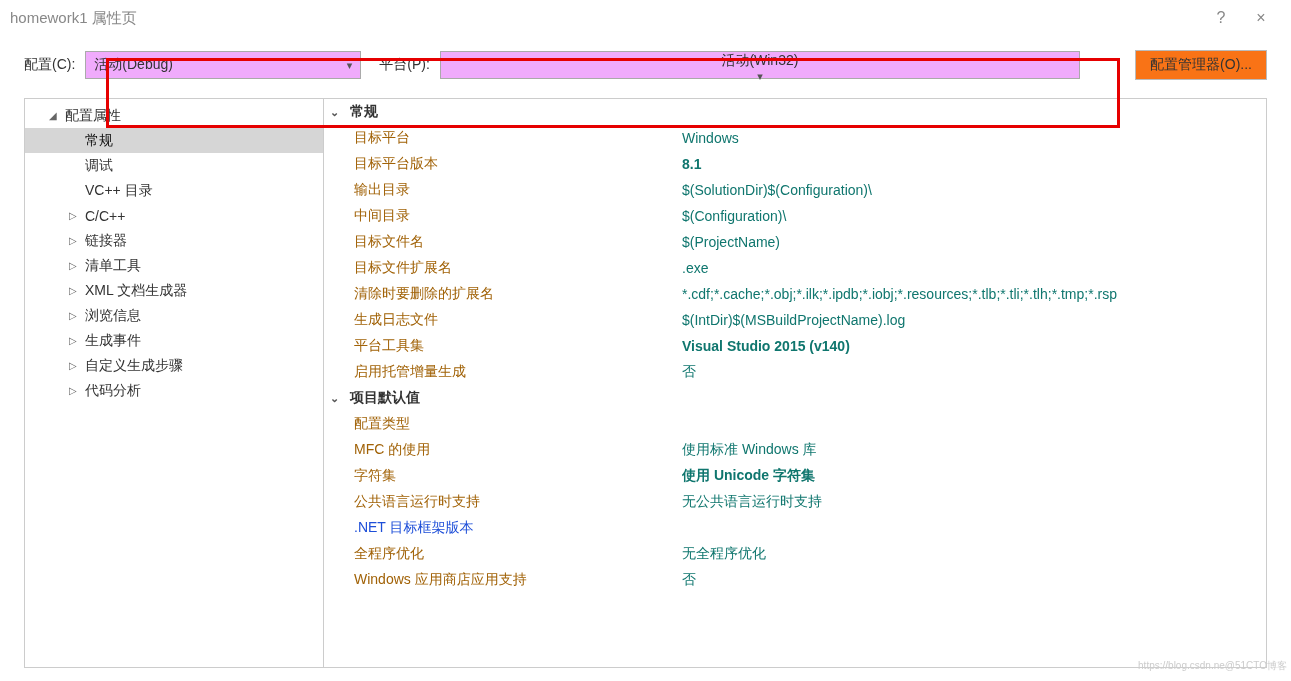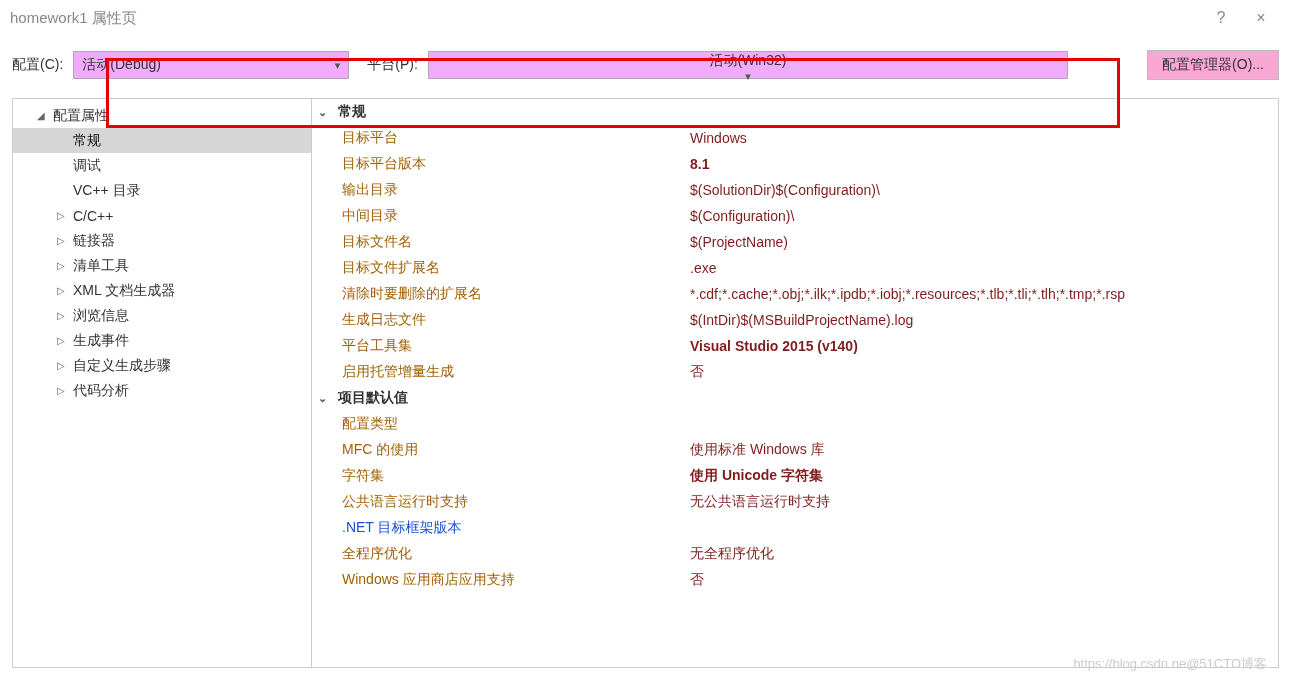--- a/index.html
+++ b/index.html
@@ -1,46 +1,46 @@
 <!DOCTYPE html>
 <html><head>
 <meta charset="utf-8">
 <style>
   * { box-sizing: border-box; font-family: "Microsoft YaHei", "Segoe UI", Arial, sans-serif; }
   body { margin: 0; background: #fff; color: #333; font-size: 14px; width: 1291px; height: 681px; overflow: hidden; position: relative; }
   .titlebar { height: 36px; display: flex; align-items: center; padding: 0 10px; color: #888; font-size: 15px; position: relative; }
   .titlebar .spacer { flex: 1; }
   .tb-icon { width: 40px; text-align: center; color: #888; font-size: 16px; }
-  .content { display: flex; flex-direction: column; padding: 0 12px; }
+  .content { display: flex; flex-direction: column; padding: 0 24px; }
   .toprow { display: flex; align-items: center; gap: 10px; margin: 14px 0 18px 0; position: relative; }
   .toprow label { white-space: nowrap; }
   .combo { display: flex; align-items: center; justify-content: space-between; border: 1px solid #aaa; background: #f0abfc; height: 28px; padding: 0 8px; font-size: 14px; }
   .combo.config { width: 276px; }
   .combo.platform { width: 640px; flex-direction: column; }
   .combo .chev { font-size: 11px; color: #555; }
-  .btn { height: 30px; border: 1px solid #bbb; background: #f9a8d4; padding: 0 14px; display: flex; align-items: center; white-space: nowrap; }
+  .btn { height: 30px; border: 1px solid #bbb; background: #f97316; padding: 0 14px; display: flex; align-items: center; white-space: nowrap; }
   .highlight-box { position: absolute; border: 3px solid #e60000; z-index: 50; pointer-events: none; }
   .highlight-box.h1 { top: 58px; left: 106px; width: 1014px; height: 70px; }
   .mainarea { display: flex; border: 0; }
   .tree { width: 300px; border: 1px solid #ccc; height: 570px; overflow: auto; padding-top: 4px; }
   .tree-row { display: flex; align-items: center; height: 25px; padding-left: 8px; gap: 4px; cursor: default; }
   .tree-row.lvl1 { padding-left: 24px; }
   .tree-row.lvl2 { padding-left: 44px; }
   .tree-row .arrow { width: 12px; font-size: 10px; color: #666; display: inline-block; }
   .tree-row.selected { background: #d6d6d6; }
   .tree-row.selected span.lbl { color: #111; }
   .detail { flex: 1; border: 1px solid #ccc; border-left: none; height: 570px; overflow: auto; position: relative; }
   .section-head { display: flex; align-items: center; gap: 6px; font-weight: bold; height: 26px; padding-left: 6px; }
   .section-head .collapse { width: 14px; font-size: 11px; color: #555; }
   .prop-row { display: flex; height: 26px; align-items: center; }
   .prop-name { width: 358px; padding-left: 30px; color: #a16207; }
   .prop-name.disabled { color: #1d4ed8; }
-  .prop-val { flex: 1; color: #7f1d1d; white-space: nowrap; overflow: hidden; text-overflow: clip; margin-left: 20px; }
+  .prop-val { flex: 1; color: #0f766e; white-space: nowrap; overflow: hidden; text-overflow: clip; }
   .prop-val.bold { font-weight: bold; }
-  .watermark { position: absolute; right: 24px; bottom: 8px; color: #ccc; font-size: 13px; pointer-events: none; }
+  .watermark { position: absolute; right: 4px; bottom: 8px; color: #ccc; font-size: 10px; pointer-events: none; }
 </style>
 </head>
 <body>
 
 <div class="titlebar">
   <span>homework1 属性页</span>
   <span class="spacer"></span>
   <span class="tb-icon">?</span>
   <span class="tb-icon">×</span>
 </div>

